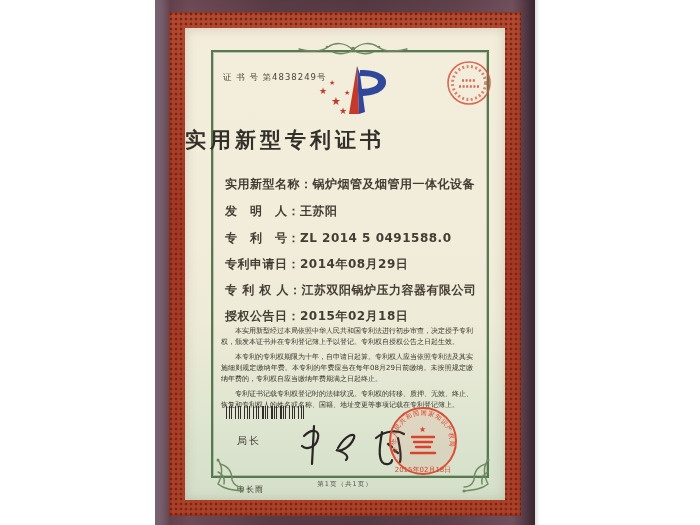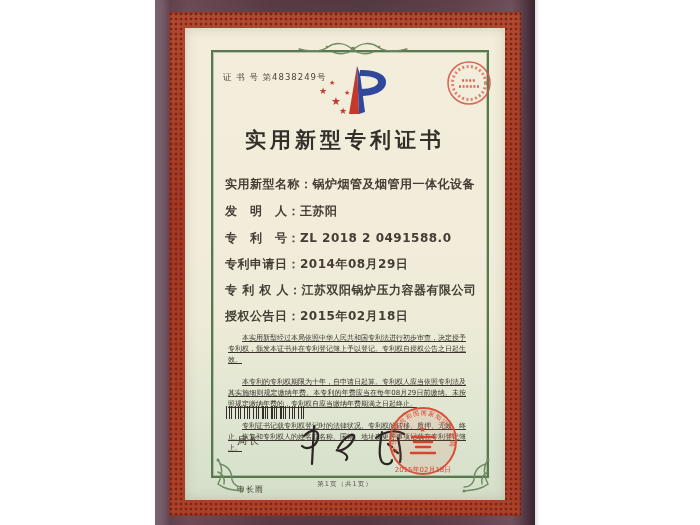--- a/index.html
+++ b/index.html
@@ -19,27 +19,27 @@
   
   .paper{position:relative;width:100%;height:100%;box-sizing:border-box;
     background:linear-gradient(180deg,#f3edDC 0%,#f2ecdb 45%,#eeebd8 62%,#e2e7d2 78%,#d8e2cd 92%,#d5e0ca 100%);
     background-color:#f2ecdb;
     box-shadow:inset 0 0 12px rgba(120,100,70,.25);}
   .green-border{position:absolute;left:26px;right:16px;top:22px;bottom:22px;
     border:2px solid #587850;box-shadow:inset 0 0 0 1px rgba(88,120,80,.35);}
   .cert-number{position:absolute;left:38px;top:44px;font-size:8.5px;color:#4a443a;letter-spacing:1px;}
   .logo{position:absolute;left:132px;top:34px;}
   .tr-seal{position:absolute;left:260px;top:31px;opacity:.85;}
-  .cert-title{position:absolute;left:0;right:0;top:98px;text-align:center;
+  .cert-title{position:absolute;left:0;right:0;top:98px;text-align:left;
     font-family:"DejaVu Serif",serif;font-size:21px;font-weight:bold;color:#33302a;letter-spacing:4px;}
   .field{position:absolute;left:40px;right:24px;font-size:12px;color:#433d33;letter-spacing:.5px;white-space:nowrap;font-weight:bold;}
   .f0{top:148px}.f1{top:175px}.f2{top:202px}.f3{top:228px}.f4{top:254px}.f5{top:280px}
   .body-text{position:absolute;left:32px;right:28px;top:294px;font-size:7px;line-height:11px;
     color:#3a342d;text-align:justify;}
-  .body-text p{margin:11px;text-indent:2em;text-decoration:underline;}
+  .body-text p{margin:4px;text-indent:2em;}
   .barcode{position:absolute;left:41px;top:378px;width:78px;height:13px;
     background:repeating-linear-gradient(90deg,#332e29 0 1.5px,rgba(0,0,0,0) 1.5px 3px,#332e29 3px 3.8px,rgba(0,0,0,0) 3.8px 5.5px,#332e29 5.5px 6.3px,rgba(0,0,0,0) 6.3px 9px);}
   .director-title{position:absolute;left:52px;top:406px;font-size:10px;color:#3c362e;letter-spacing:2px;}
   .director-name{position:absolute;left:52px;top:422px;font-size:8px;color:#3c362e;letter-spacing:1px;margin-top:34px;}
   .signature{position:absolute;left:105px;top:394px;}
   .bottom-seal{position:absolute;left:202px;top:377px;}
   .seal-date{position:absolute;left:194px;top:437px;width:88px;text-align:center;
     font-size:7px;color:#d6452f;}
   .page-footer{position:absolute;left:0;right:0;top:452px;text-align:center;font-size:6.5px;color:#55504a;letter-spacing:1px;}
   .flourish{position:absolute;}
@@ -85,21 +85,21 @@
           <circle cx="24" cy="24" r="21" fill="none" stroke="#d5503c" stroke-width="1.6"></circle>
           <circle cx="24" cy="24" r="16.5" fill="none" stroke="#d5503c" stroke-width="3" stroke-dasharray="2 2.4" opacity=".8"></circle>
           <path d="M17,21.5 h14" stroke="#d5503c" stroke-width="2.4" stroke-dasharray="2 1.6"></path>
           <path d="M14,27.5 h20" stroke="#d5503c" stroke-width="2.4" stroke-dasharray="2 1.6"></path>
         </svg>
 
         <div class="cert-title">实用新型专利证书</div>
 
         <div class="field f0"><span>实用新型名称：</span><span>锅炉烟管及烟管用一体化设备</span></div>
         <div class="field f1"><span>发　明　人：</span><span>王苏阳</span></div>
-        <div class="field f2"><span>专　利　号：</span><span>ZL 2018 2 0491588.0</span></div>
+        <div class="field f2"><span>专　利　号：</span><span>ZL 2014 5 0491588.0</span></div>
         <div class="field f3"><span>专利申请日：</span><span>2014年08月29日</span></div>
         <div class="field f4"><span>专 利 权 人：</span><span>江苏双阳锅炉压力容器有限公司</span></div>
         <div class="field f5"><span>授权公告日：</span><span>2015年02月18日</span></div>
 
         <div class="body-text">
           <p>本实用新型经过本局依照中华人民共和国专利法进行初步审查，决定授予专利权，颁发本证书并在专利登记簿上予以登记。专利权自授权公告之日起生效。</p>
           <p>本专利的专利权期限为十年，自申请日起算。专利权人应当依照专利法及其实施细则规定缴纳年费。本专利的年费应当在每年08月29日前缴纳。未按照规定缴纳年费的，专利权自应当缴纳年费期满之日起终止。</p>
           <p>专利证书记载专利权登记时的法律状况。专利权的转移、质押、无效、终止、恢复和专利权人的姓名或名称、国籍、地址变更等事项记载在专利登记簿上。</p>
         </div>
 

